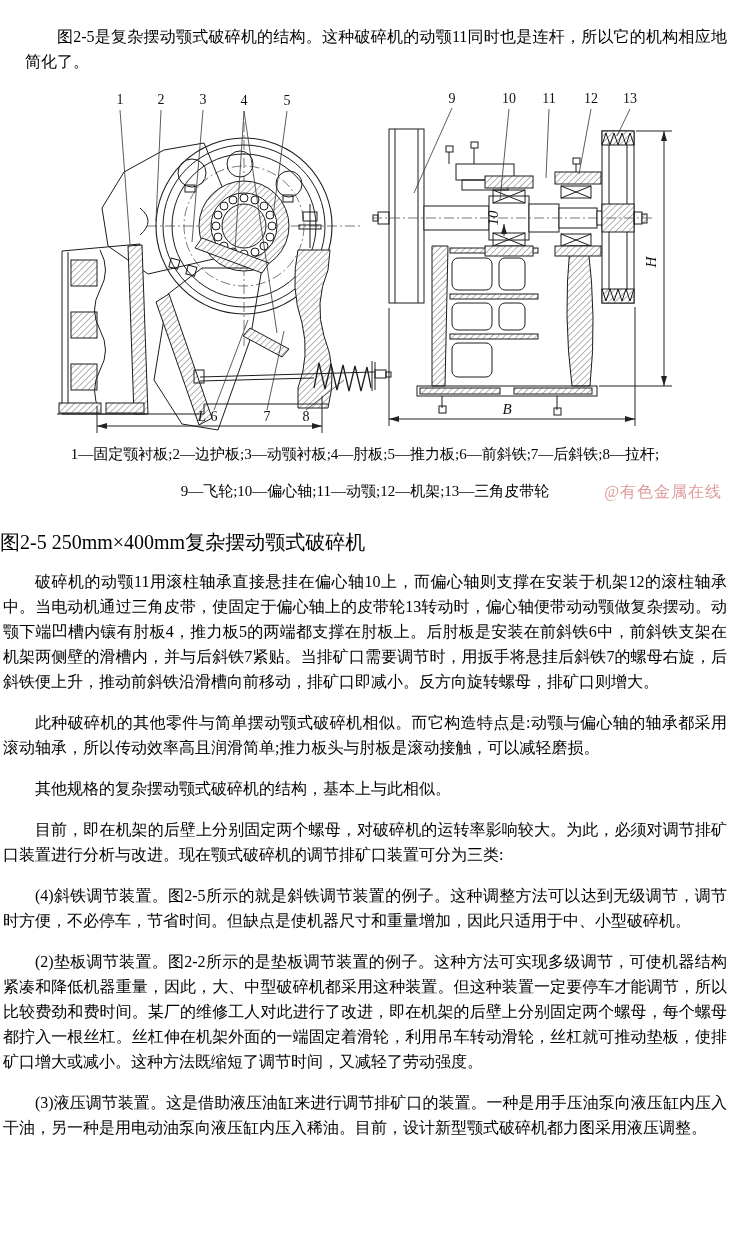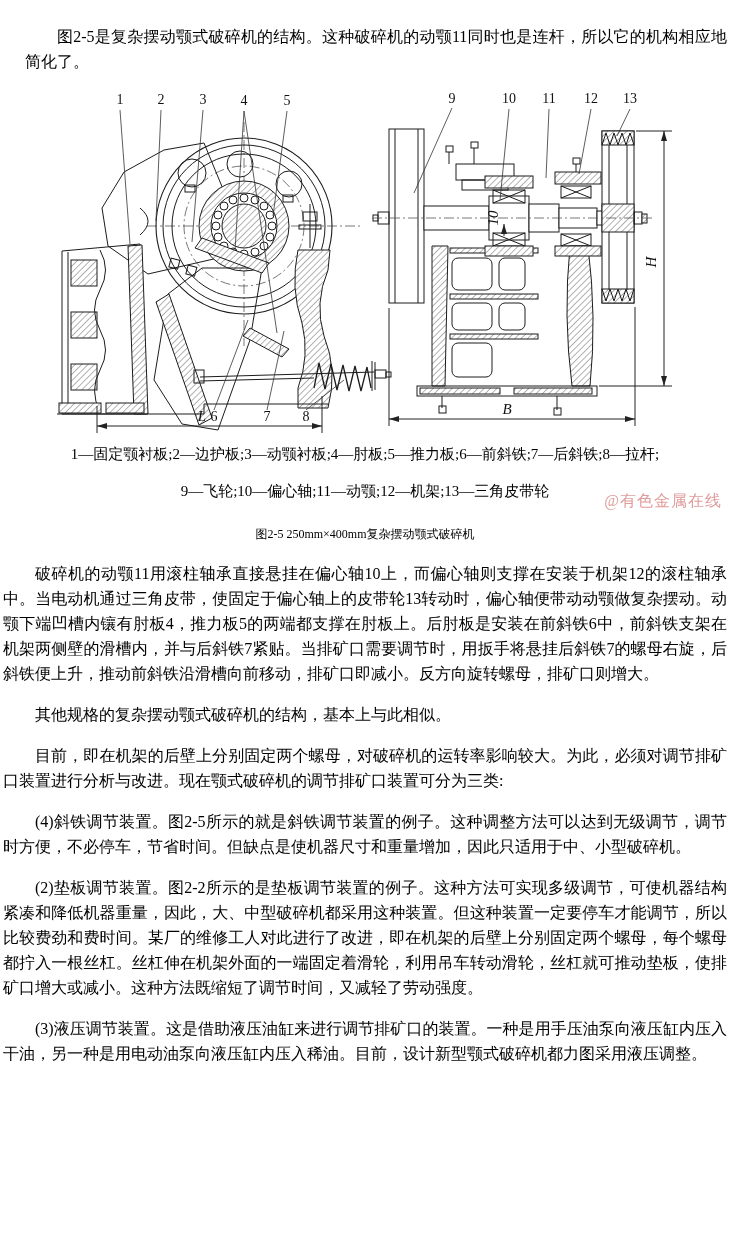--- a/index.html
+++ b/index.html
@@ -10,22 +10,22 @@
     font-size:16px;
     line-height:25px;
     text-indent:32px;
     text-align:justify;
   }
   p.first { margin-top:24px;margin-left:25px; }
   .figure-block { margin-top:14px; }
   .diagram { display:block; margin-left:52px; }
   .caption { font-size:15px; line-height:24px; text-align:center; margin-top:4px; }
   .caption-row2 { position:relative; text-align:center; font-size:15px; line-height:24px;margin-top:13px; }
-  .watermark { position:absolute; right:8px; top:10px; font-size:16px; letter-spacing:1px; }
-  .fig-title { text-align:center; font-size:12px; margin-top:20px; line-height:22px; }
+  .watermark { position:absolute; right:8px; top:1px; font-size:16px; letter-spacing:1px; }
+  .fig-title { font-size:20px; margin-top:28px; line-height:22px; }
   
   .cl   { stroke:#555; stroke-width:0.8; stroke-dasharray:10 3 2 3; fill:none; }
   .ldr  { stroke:#333; stroke-width:0.8; fill:none; }
   .dimline { stroke:#222; stroke-width:1; fill:none; }
   text { stroke:none !important; }
   .num { font-family:"Liberation Serif",serif; font-size:14px; fill:#111; text-anchor:middle; }
   .dim { font-family:"Liberation Serif",serif; font-style:italic; font-size:15px; fill:#111; text-anchor:middle; }
 </style>
 </head>
 <body>
@@ -259,19 +259,20 @@
       <div class="caption-row2">
         <span>9—飞轮;10—偏心轴;11—动颚;12—机架;13—三角皮带轮</span>
         <span class="watermark" style="color: rgb(224, 156, 156);">@有色金属在线</span>
       </div>
     </div>
 
     <div class="fig-title">图2-5 250mm×400mm复杂摆动颚式破碎机</div>
   </div>
 
   <p class="body-text">破碎机的动颚11用滚柱轴承直接悬挂在偏心轴10上，而偏心轴则支撑在安装于机架12的滚柱轴承中。当电动机通过三角皮带，使固定于偏心轴上的皮带轮13转动时，偏心轴便带动动颚做复杂摆动。动颚下端凹槽内镶有肘板4，推力板5的两端都支撑在肘板上。后肘板是安装在前斜铁6中，前斜铁支架在机架两侧壁的滑槽内，并与后斜铁7紧贴。当排矿口需要调节时，用扳手将悬挂后斜铁7的螺母右旋，后斜铁便上升，推动前斜铁沿滑槽向前移动，排矿口即减小。反方向旋转螺母，排矿口则增大。</p>
+  <p class="body-text">此种破碎机的其他零件与简单摆动颚式破碎机相似。而它构造特点是:动颚与偏心轴的轴承都采用滚动轴承，所以传动效率高且润滑简单;推力板头与肘板是滚动接触，可以减轻磨损。</p>
   <p class="body-text">其他规格的复杂摆动颚式破碎机的结构，基本上与此相似。</p>
   <p class="body-text">目前，即在机架的后壁上分别固定两个螺母，对破碎机的运转率影响较大。为此，必须对调节排矿口装置进行分析与改进。现在颚式破碎机的调节排矿口装置可分为三类:</p>
   <p class="body-text">(4)斜铁调节装置。图2-5所示的就是斜铁调节装置的例子。这种调整方法可以达到无级调节，调节时方便，不必停车，节省时间。但缺点是使机器尺寸和重量增加，因此只适用于中、小型破碎机。</p>
   <p class="body-text">(2)垫板调节装置。图2-2所示的是垫板调节装置的例子。这种方法可实现多级调节，可使机器结构紧凑和降低机器重量，因此，大、中型破碎机都采用这种装置。但这种装置一定要停车才能调节，所以比较费劲和费时间。某厂的维修工人对此进行了改进，即在机架的后壁上分别固定两个螺母，每个螺母都拧入一根丝杠。丝杠伸在机架外面的一端固定着滑轮，利用吊车转动滑轮，丝杠就可推动垫板，使排矿口增大或减小。这种方法既缩短了调节时间，又减轻了劳动强度。</p>
   <p class="body-text">(3)液压调节装置。这是借助液压油缸来进行调节排矿口的装置。一种是用手压油泵向液压缸内压入干油，另一种是用电动油泵向液压缸内压入稀油。目前，设计新型颚式破碎机都力图采用液压调整。</p>
 
 </div>
 
 </body></html>

